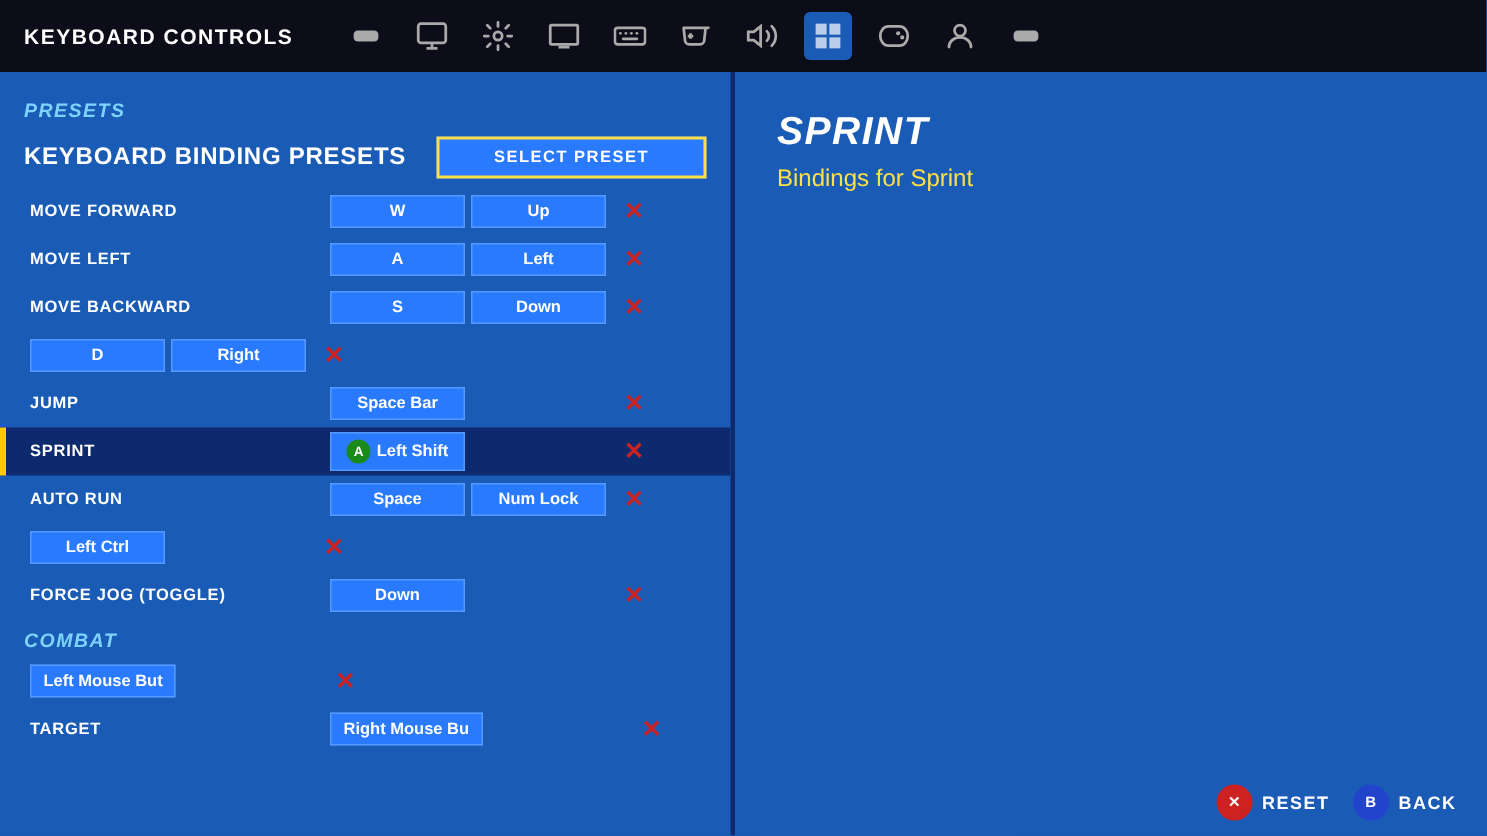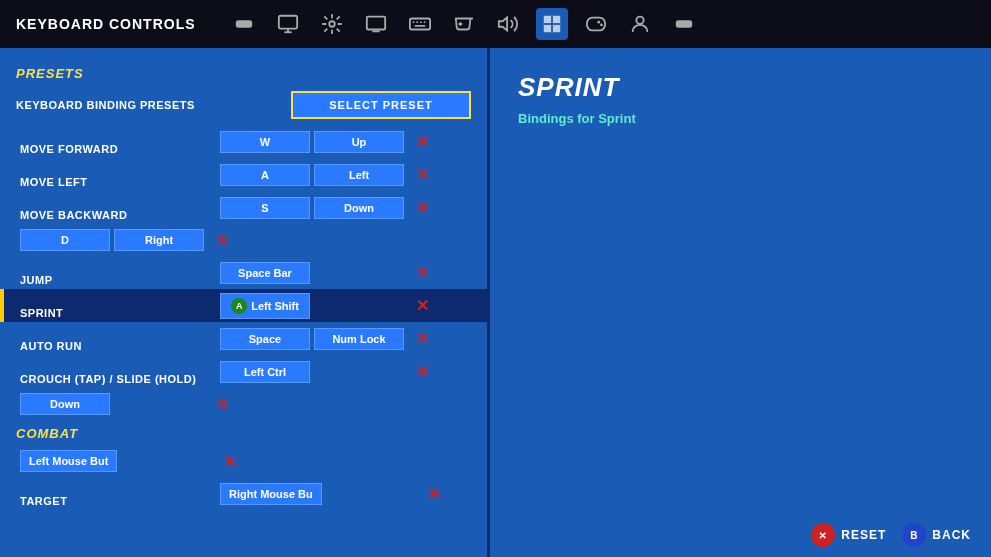--- a/index.html
+++ b/index.html
@@ -67,78 +67,77 @@
       flex-shrink: 0;
       scrollbar-width: thin;
       scrollbar-color: #0a3a8a #1a5bb5;
       border-right: 3px solid #0d2a6e;
     }
     .left-panel::-webkit-scrollbar { width: 6px; }
     .left-panel::-webkit-scrollbar-track { background: #1a5bb5; }
     .left-panel::-webkit-scrollbar-thumb { background: #0a3a8a; }
 
     .section-label {
-      color: #fde047;
+      color: #7dd3fc;
       font-size: 13px;
       font-weight: 900;
       font-style: italic;
       letter-spacing: 1px;
       padding: 6px 16px 4px;
       text-transform: uppercase;
     }
 
     .presets-row {
       display: flex;
       align-items: center;
       justify-content: space-between;
       padding: 6px 16px;
     }
     .presets-label {
       color: white;
+      font-size: 16px;
+      font-weight: 700;
+      letter-spacing: 0.5px;
+      text-transform: uppercase;
+    }
+    .select-preset-btn {
+      background: #2a7aff;
+      border: 2px solid #fde047;
+      color: white;
+      font-size: 11px;
+      font-weight: 900;
+      letter-spacing: 1px;
+      padding: 6px 32px;
+      text-transform: uppercase;
+      cursor: pointer;
+      min-width: 180px;
+      text-align: center;
+    }
+
+    .binding-row {
+      display: flex;
+      align-items: center;
+      padding: 3px 16px;
+      min-height: 32px;
+    }
+    .binding-row.selected {
+      background: #0d2a6e;
+      border-left: 4px solid #ffcc00;
+    }
+    .binding-row:not(.selected) {
+      border-left: 4px solid transparent;
+    }
+    .action-name {
+      color: white;
       font-size: 11px;
       font-weight: 700;
       letter-spacing: 0.5px;
       text-transform: uppercase;
-    }
-    .select-preset-btn {
-      background: #2a7aff;
-      border: 2px solid #fde047;
-      color: white;
-      font-size: 11px;
-      font-weight: 900;
-      letter-spacing: 1px;
-      padding: 6px 32px;
-      text-transform: uppercase;
-      cursor: pointer;
-      min-width: 180px;
-      text-align: center;
-    }
-
-    .binding-row {
-      display: flex;
-      align-items: center;
-      padding: 3px 16px;
-      min-height: 32px;
-    }
-    .binding-row.selected {
-      background: #0d2a6e;
-      border-left: 4px solid #ffcc00;
-    }
-    .binding-row:not(.selected) {
-      border-left: 4px solid transparent;
-    }
-    .action-name {
-      color: white;
-      font-size: 11px;
-      font-weight: 700;
-      letter-spacing: 0.5px;
-      text-transform: uppercase;
       flex: 0 0 200px;
       min-width: 200px;
-      margin-top: 15px;
     }
     .binding-row.selected .action-name {
       color: white;
     }
     .key-slots {
       display: flex;
       align-items: center;
       gap: 4px;
       flex: 1;
     }
@@ -193,23 +192,23 @@
     .sprint-title {
       color: white;
       font-size: 26px;
       font-weight: 900;
       font-style: italic;
       text-transform: uppercase;
       letter-spacing: 1px;
       margin-bottom: 8px;
     }
     .sprint-subtitle {
-      color: #5eead4;
-      font-size: 13px;
-      font-weight: 700;
+      color: #fde047;
+      font-size: 16px;
+      font-weight: 400;
     }
 
     
     .bottom-bar {
       position: absolute;
       bottom: 0;
       right: 0;
       display: flex;
       align-items: center;
       gap: 16px;
@@ -413,31 +412,31 @@
             <span>Space</span>
           </div>
         <div class="key-slot">
             <span>Num Lock</span>
           </div>
         <span class="delete-btn">✕</span>
       </div>
     </div>
 
     <div class="binding-row">
-      <span class="action-name">CROUCH (TAP) / SLIDE (HOLD)</span>
       <div class="key-slots">
         <div class="key-slot">
             <span>Left Ctrl</span>
           </div>
         <div class="key-slot empty"></div>
         <span class="delete-btn">✕</span>
       </div>
     </div>
 
     <div class="binding-row">
+      <span class="action-name">FORCE JOG (TOGGLE)</span>
       <div class="key-slots">
         <div class="key-slot">
             <span>Down</span>
           </div>
         <div class="key-slot empty"></div>
         <span class="delete-btn">✕</span>
       </div>
     </div>
 
     <div class="section-label">COMBAT</div>

